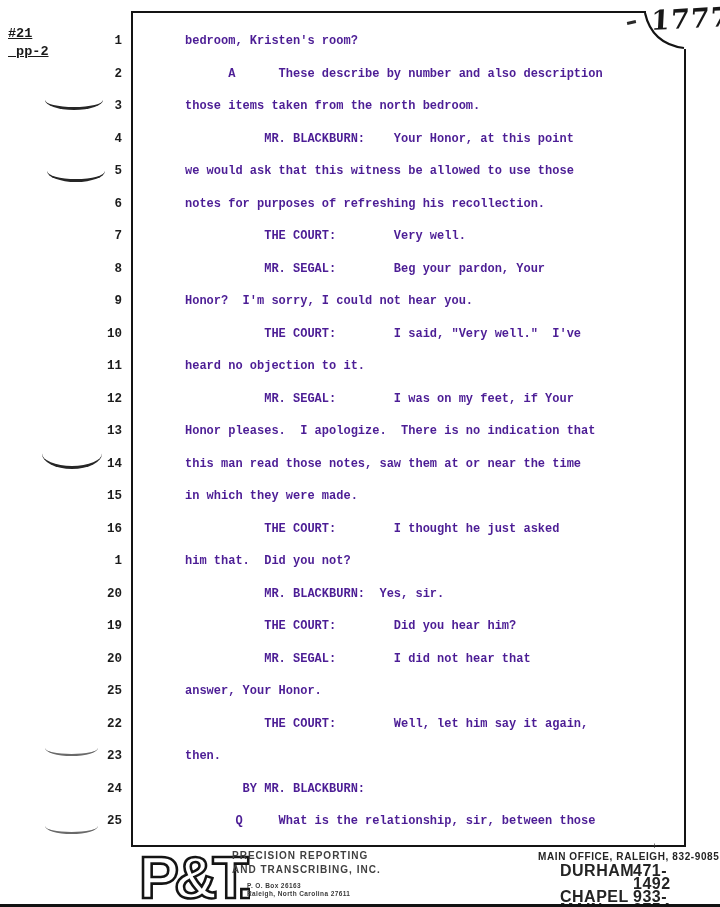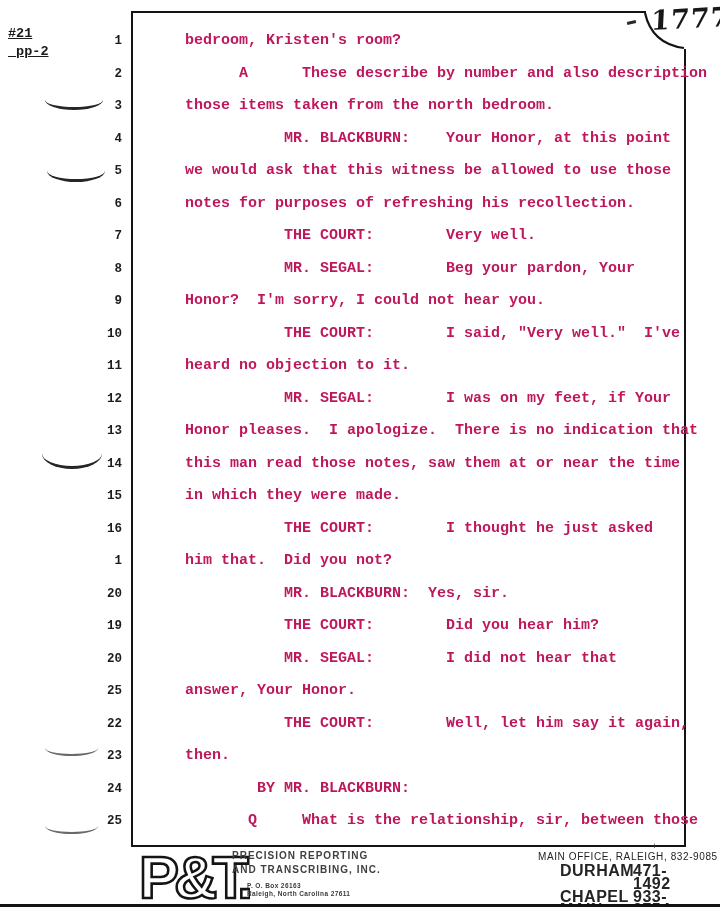--- a/index.html
+++ b/index.html
@@ -44,38 +44,38 @@
   
   .line-numbers{
     position:absolute;left:85px;top:25px;width:37px;text-align:right;
     font-family:"Liberation Mono",monospace;font-weight:bold;font-size:12.5px;
   }
   .line-numbers .row{height:32.5px;line-height:32.5px;}
   
   .transcript{
     position:absolute;left:185px;top:25px;width:520px;
     font-family:"Liberation Mono","DejaVu Sans Mono",monospace;
-    font-weight:bold;font-size:15px;white-space:pre;color:#be185d;
+    font-weight:bold;font-size:12px;white-space:pre;color:#4c1d95;
   }
   .transcript .row{height:32.5px;line-height:32.5px;}
   
   .footer-logo{position:absolute;left:138px;top:845px;}
   .company{
     position:absolute;left:232px;top:849px;
     font-family:"Liberation Sans","DejaVu Sans",sans-serif;
     font-weight:bold;font-size:10px;line-height:14px;letter-spacing:1px;color:#404040;
   }
   .po-box{
     position:absolute;left:247px;top:882px;
     font-family:"Liberation Sans",sans-serif;font-weight:bold;
     font-size:6.5px;line-height:8px;letter-spacing:.4px;color:#3a3a3a;
   }
   .main-office{
     position:absolute;left:502px;top:851px;
-    font-family:"Liberation Sans",sans-serif;font-weight:normal;
+    font-family:"Liberation Sans",sans-serif;font-weight:bold;
     font-size:10px;letter-spacing:.6px;color:#242424;padding-left:36px;
   }
   .offices{
     position:absolute;left:539px;top:864px;
     font-family:"Liberation Sans",sans-serif;font-weight:bold;
     font-size:16px;line-height:13px;letter-spacing:.5px;color:#242424;margin-left:21px;
   }
   .offices .orow{display:flex;}
   .offices .city{width:73px;}
   .offices .phone{width:60px;}

